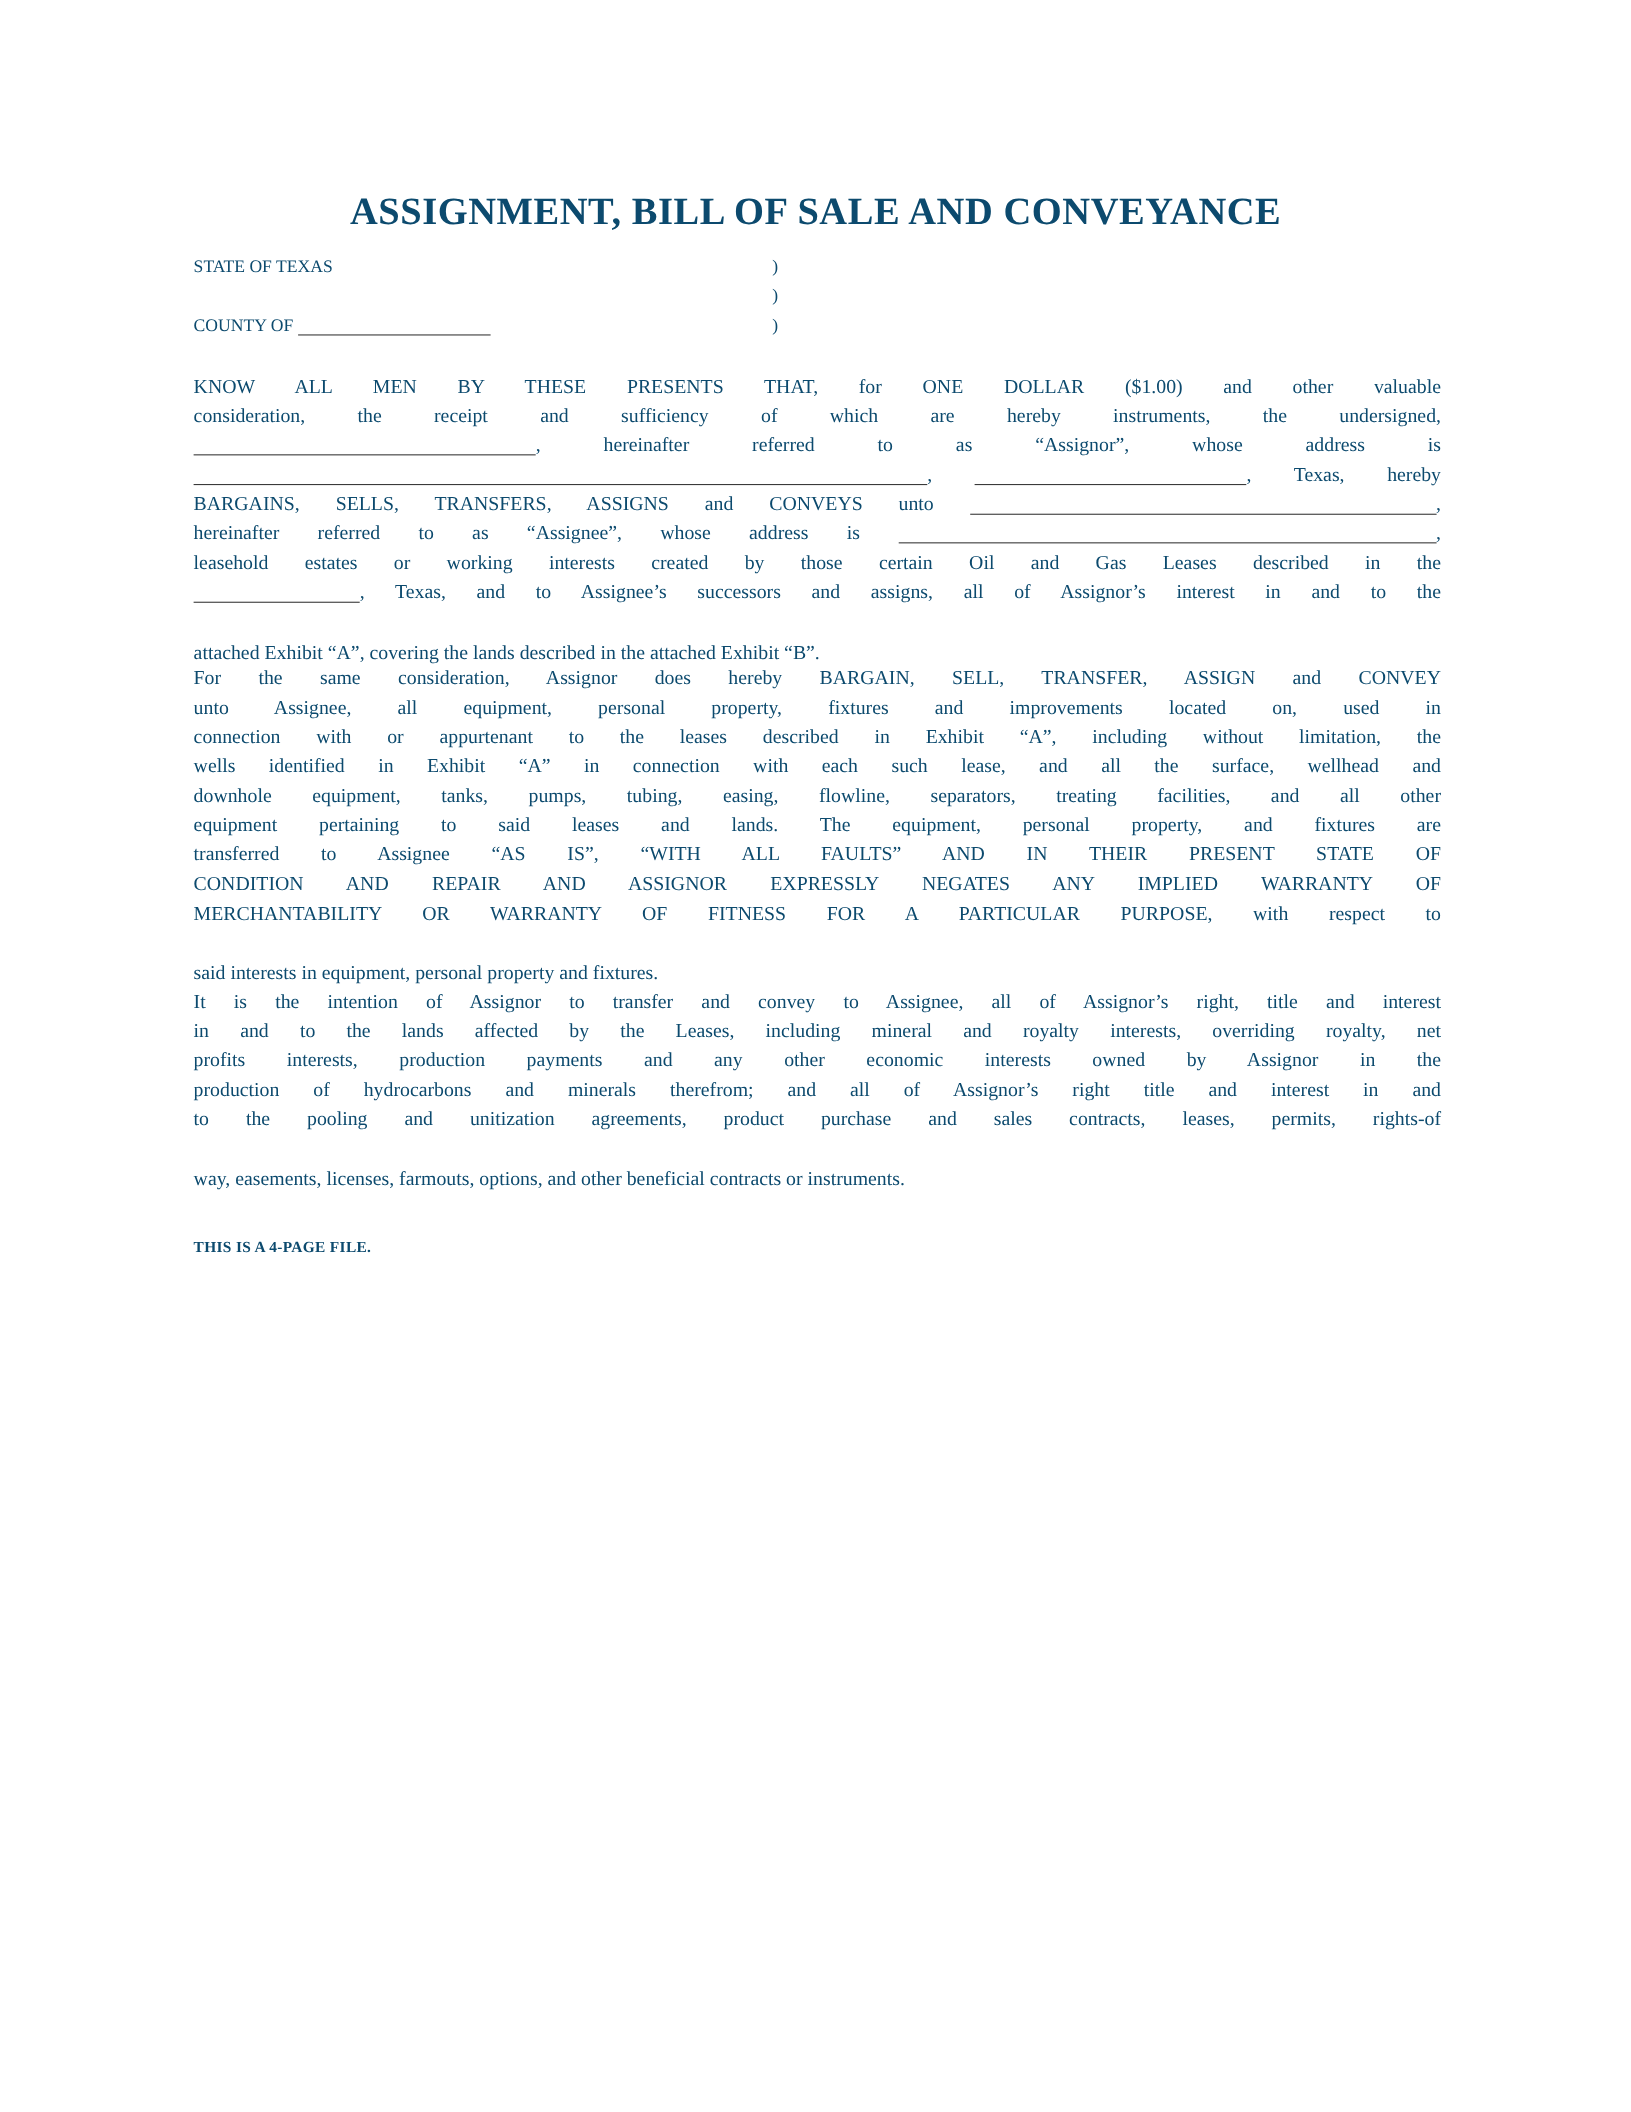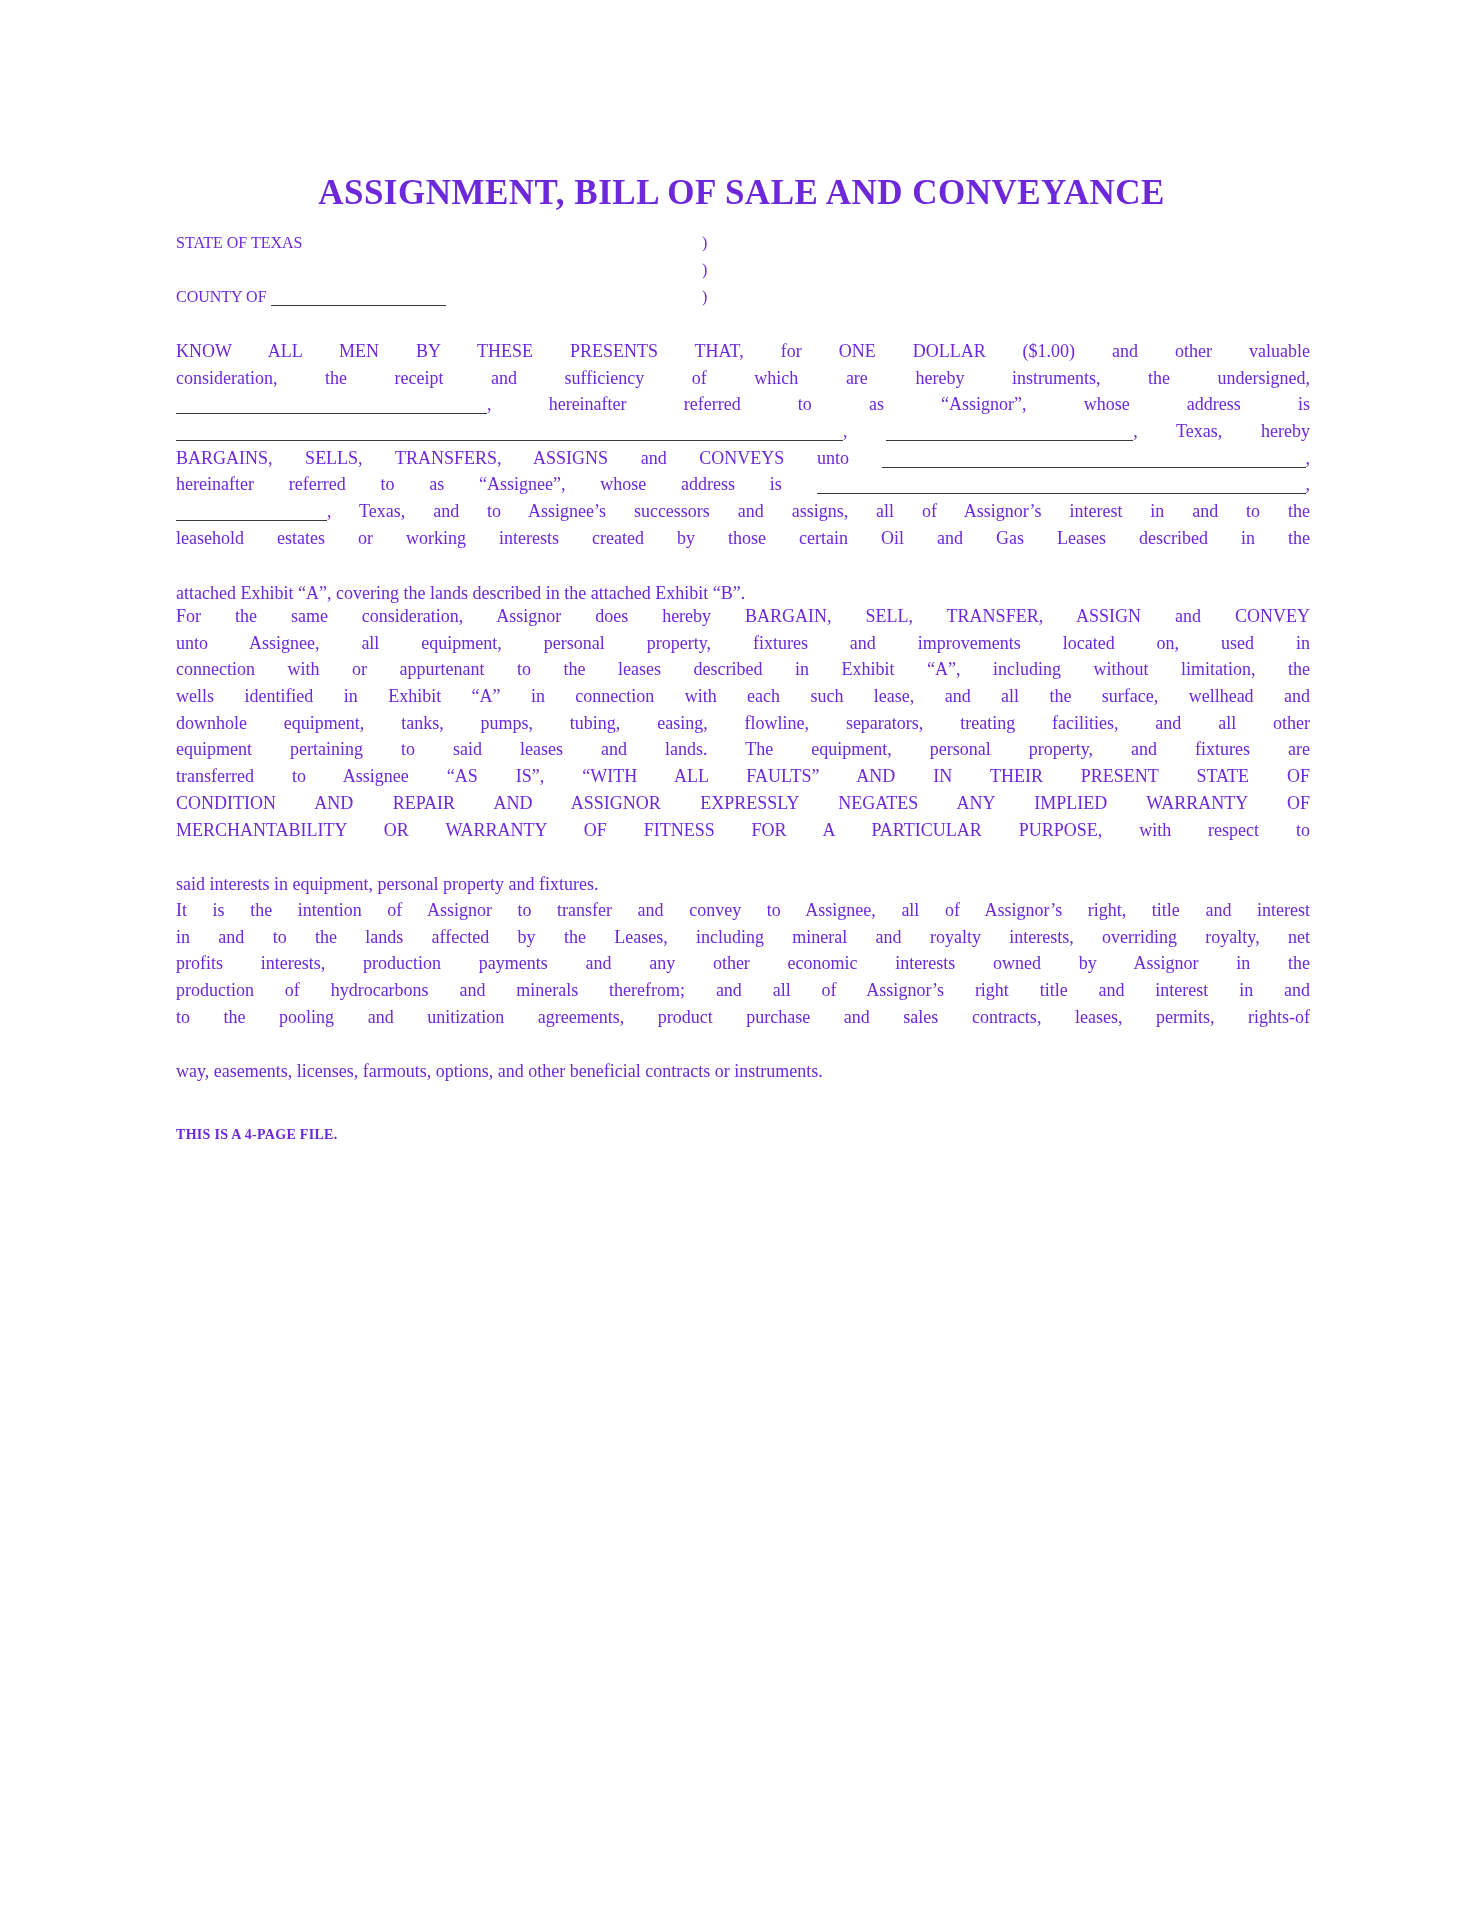--- a/index.html
+++ b/index.html
@@ -2,21 +2,21 @@
 <html><head>
 <meta charset="utf-8">
 <style>
   html, body { margin: 0; padding: 0; background: #ffffff; }
   .page {
     position: relative;
     width: 1483px;
     height: 1920px;
     background: #ffffff;
     font-family: "Liberation Serif", "DejaVu Serif", serif;
-    color: #6d28d9;
+    color: #0c4a6e;
     overflow: hidden;
   }
   .doc-title {
     position: absolute;
     top: 173px;
     left: 0;
     width: 1483px;
     text-align: center;
     font-size: 35px;
     font-weight: bold;
@@ -85,22 +85,22 @@
     </div>
   </div>
 
   <div class="content para p1">
     <div class="line j"><span>KNOW ALL MEN BY THESE PRESENTS THAT, for ONE DOLLAR ($1.00) and other valuable</span></div>
     <div class="line j"><span>consideration, the receipt and sufficiency of which are hereby instruments, the undersigned,</span></div>
     <div class="line j"><span class="blank bw-l3"></span><span>, hereinafter referred to as “Assignor”, whose address is</span></div>
     <div class="line j"><span class="blank bw-l4a"></span><span>,</span> <span class="blank bw-l4b"></span><span>, Texas, hereby</span></div>
     <div class="line j"><span>BARGAINS, SELLS, TRANSFERS, ASSIGNS and CONVEYS unto</span> <span class="blank bw-l5"></span><span>,</span></div>
     <div class="line j"><span>hereinafter referred to as “Assignee”, whose address is</span> <span class="blank bw-l6"></span><span>,</span></div>
+    <div class="line j"><span>leasehold estates or working interests created by those certain Oil and Gas Leases described in the</span></div>
     <div class="line j"><span class="blank bw-l7"></span><span>, Texas, and to Assignee’s successors and assigns, all of Assignor’s interest in and to the</span></div>
-    <div class="line j"><span>leasehold estates or working interests created by those certain Oil and Gas Leases described in the</span></div>
     <div class="line last"><span>attached Exhibit “A”, covering the lands described in the attached Exhibit “B”.</span></div>
   </div>
 
   <div class="content para p2">
     <div class="line j"><span>For the same consideration, Assignor does hereby BARGAIN, SELL, TRANSFER, ASSIGN and CONVEY</span></div>
     <div class="line j"><span>unto Assignee, all equipment, personal property, fixtures and improvements located on, used in</span></div>
     <div class="line j"><span>connection with or appurtenant to the leases described in Exhibit “A”, including without limitation, the</span></div>
     <div class="line j"><span>wells identified in Exhibit “A” in connection with each such lease, and all the surface, wellhead and</span></div>
     <div class="line j"><span>downhole equipment, tanks, pumps, tubing, easing, flowline, separators, treating facilities, and all other</span></div>
     <div class="line j"><span>equipment pertaining to said leases and lands. The equipment, personal property, and fixtures are</span></div>

